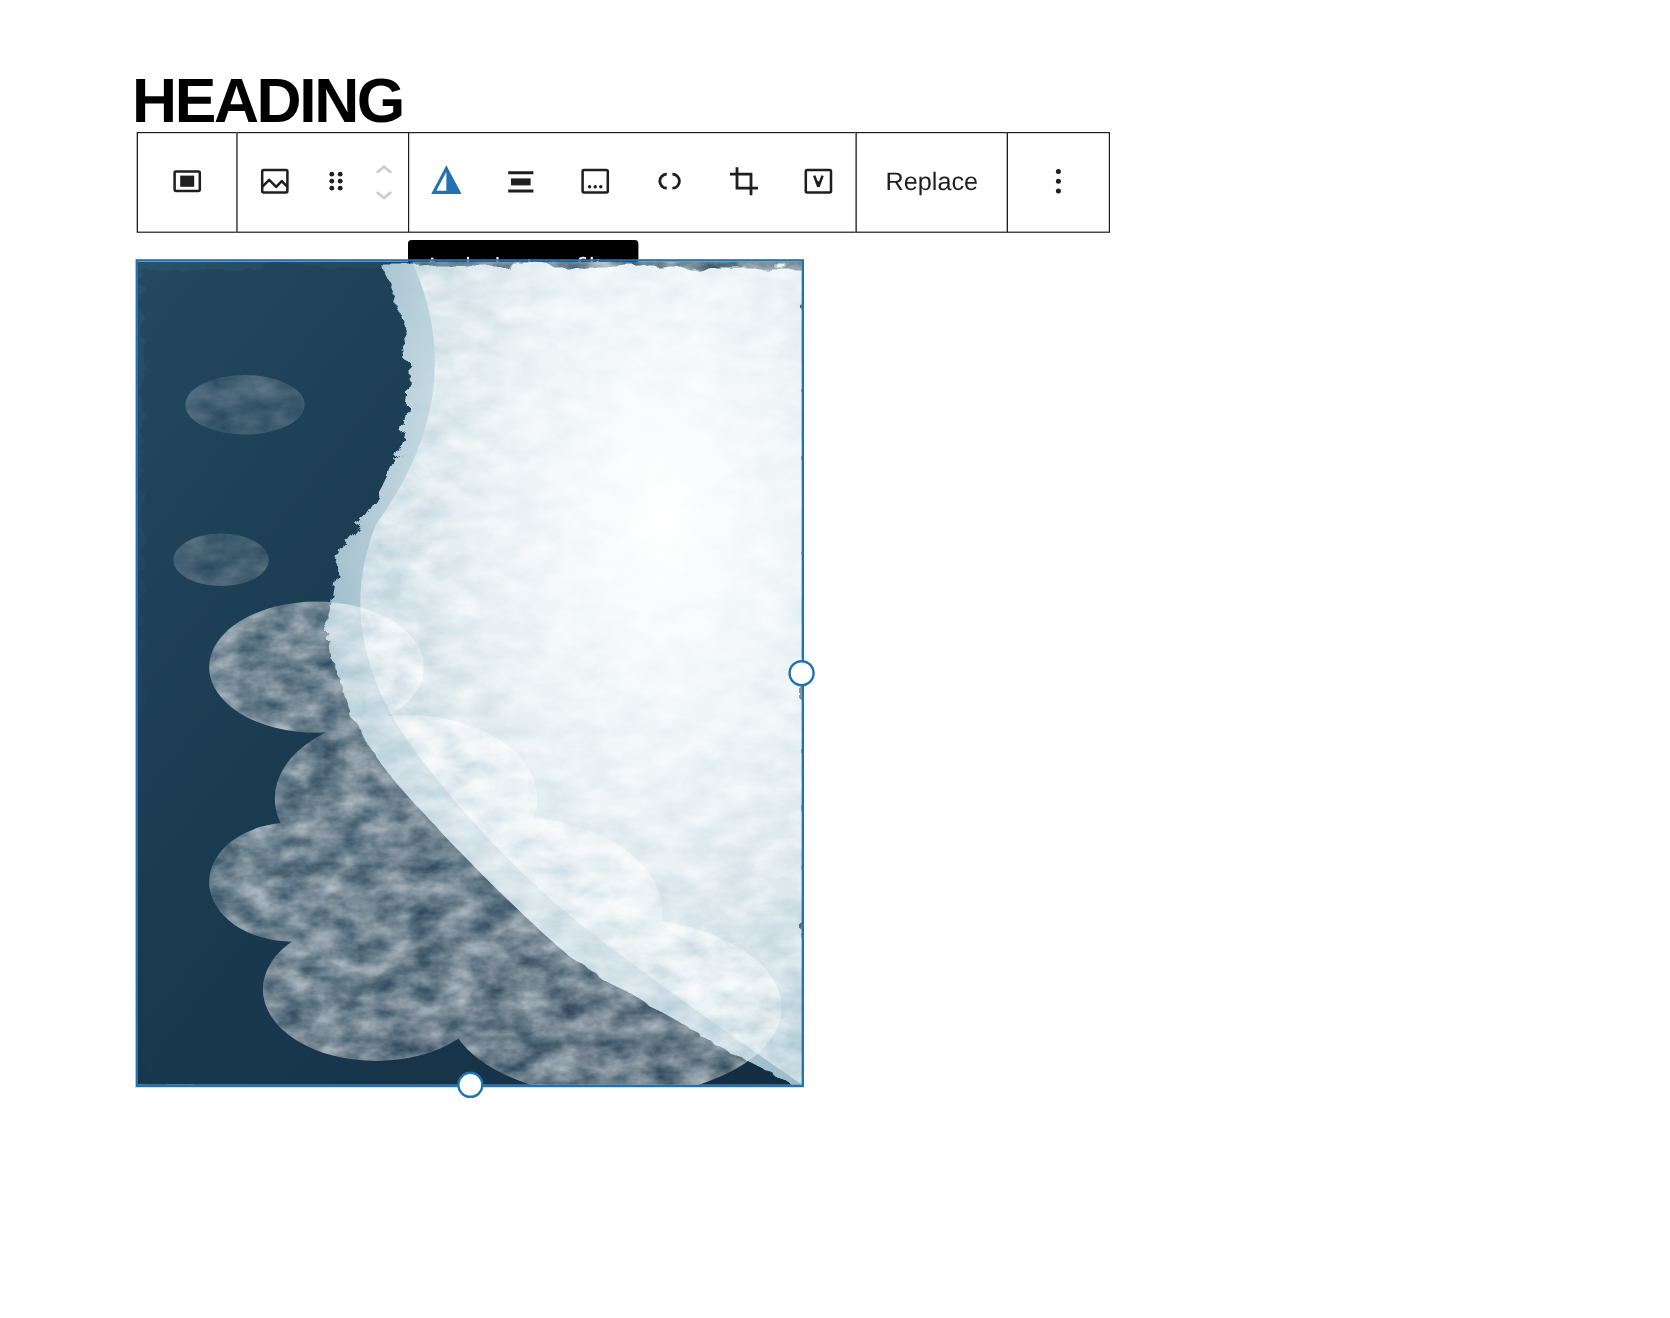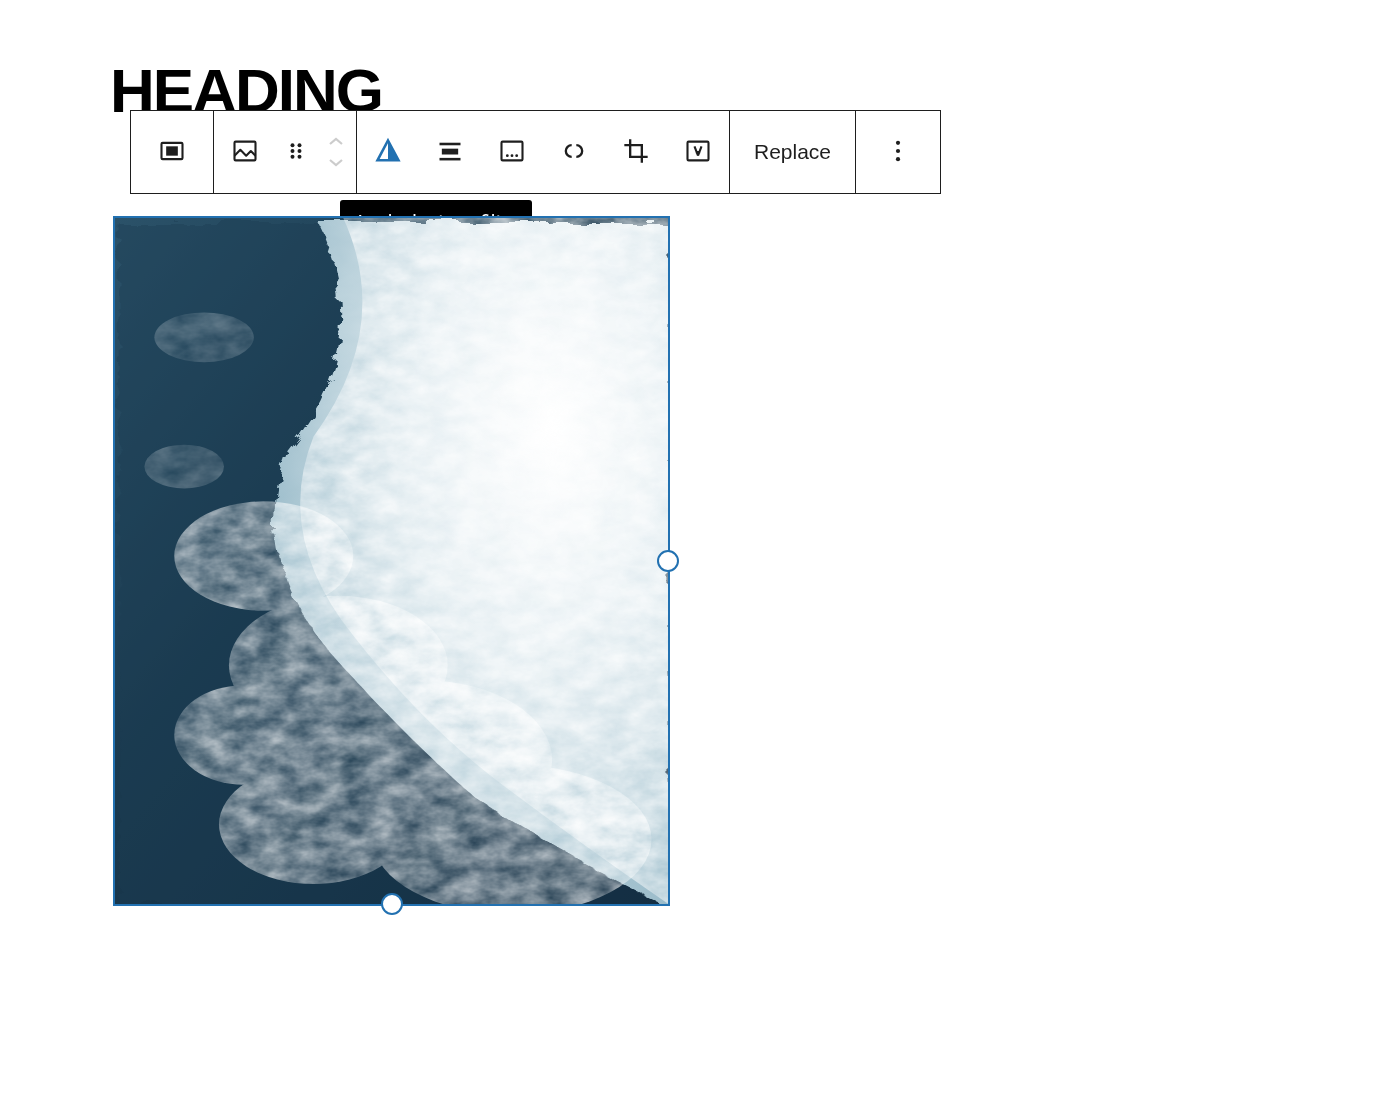--- a/index.html
+++ b/index.html
@@ -11,30 +11,30 @@
       font-family: -apple-system, BlinkMacSystemFont, "Segoe UI", Roboto, sans-serif;
       background: #fff;
       width: 1392px;
       height: 1098px;
       position: relative;
     }
     .heading {
       position: absolute;
       top: 55px;
       left: 110px;
-      font-size: 62px;
+      font-size: 52px;
       font-weight: 900;
       letter-spacing: -2px;
       color: #000;
       font-family: "Arial Black", sans-serif;
     }
     .toolbar {
       position: absolute;
       top: 110px;
-      left: 130px;
+      left: 114px;
       display: flex;
       background: #14532d;
     }
     .toolbar-group {
       display: flex;
       align-items: center;
       border: 1px solid #1e1e1e;
       background: #fff;
     }
     .toolbar-group + .toolbar-group {

